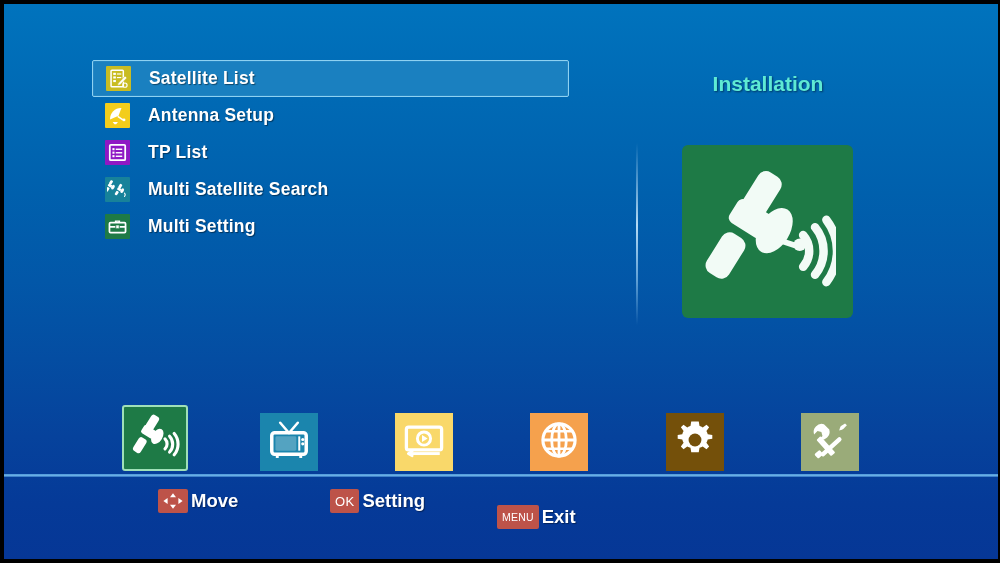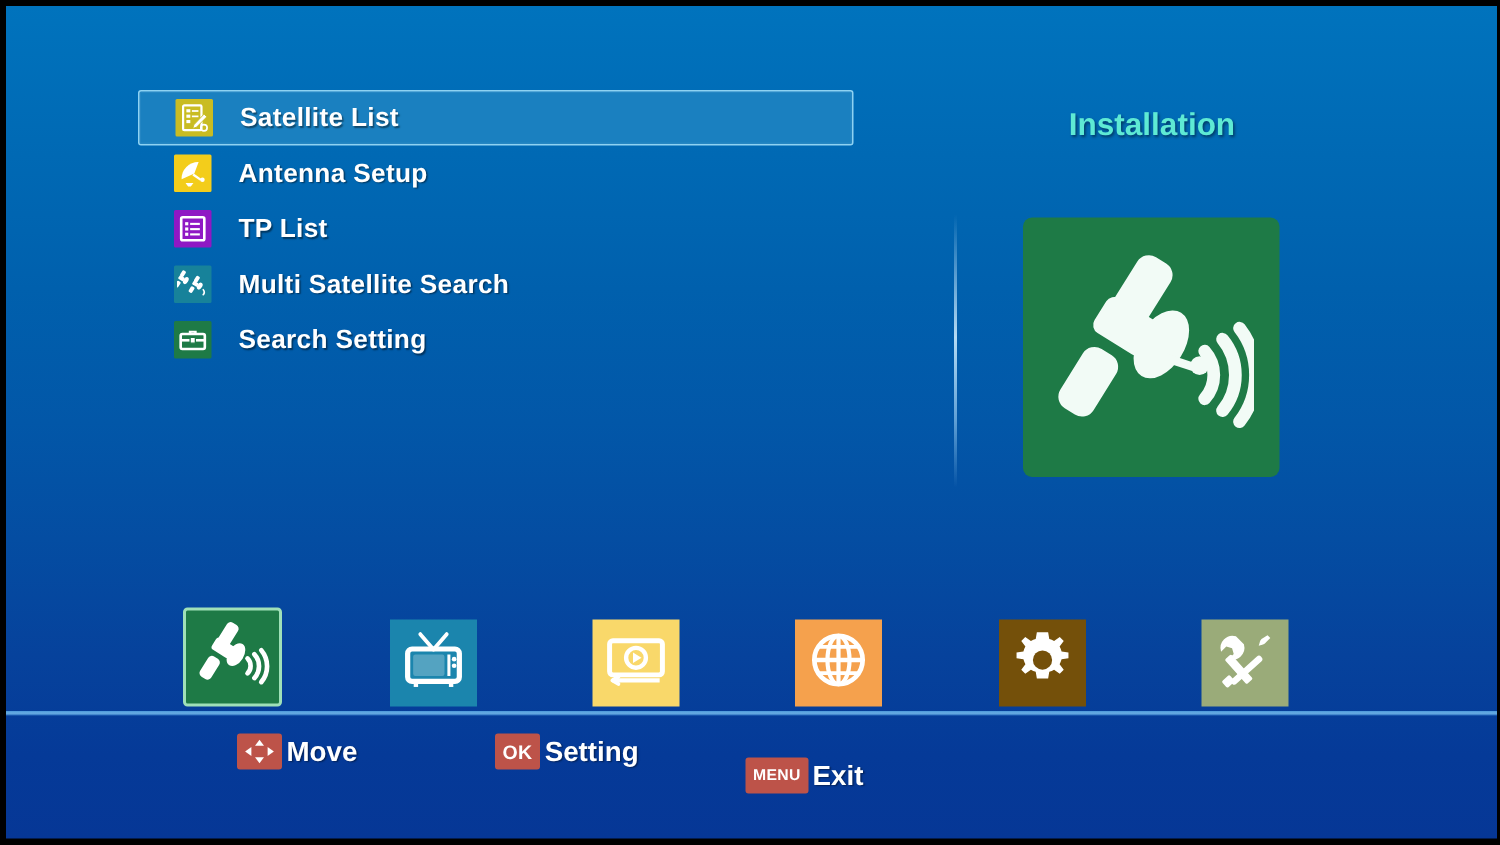--- a/index.html
+++ b/index.html
@@ -60,21 +60,21 @@
     left: 92px;
     top: 60px;
     width: 477px;
   }
   .menu-row {
     position: relative;
     height: 37px;
     display: flex;
     align-items: center;
     box-sizing: border-box;
-    padding-left: 24px;
+    padding-left: 13px;
   }
   .menu-row.selected {
     background: #1a80c0;
     border: 1px solid #8ed2f2;
     border-radius: 2px;
     box-shadow: inset 0 0 0 1px rgba(255,255,255,.05);
   }
   .menu-icon {
     width: 25px;
     height: 25px;
@@ -150,21 +150,21 @@
   }
   .key-hint {
     position: absolute;
     display: flex;
     align-items: center;
     height: 26px;
   }
   .key-badge {
     background: #bd5349;
     color: #ffffff;
-    font-weight: bold;
+    font-weight: normal;
     display: flex;
     align-items: center;
     justify-content: center;
     height: 24px;
     border-radius: 2px;
     box-sizing: border-box;
   }
   .key-badge.text {
     padding: 0 5px;
     font-size: 13px;
@@ -265,21 +265,21 @@
 
     <div class="menu-row">
       <span class="menu-icon" style="background:#1e7a46;">
         <svg width="21" height="21" viewBox="0 0 24 24">
           <path d="M9 5.2 h6 v2.4 h-1.9 V6.6 h-2.2 v1 H9 Z" fill="#ffffff"></path>
           <rect x="2.8" y="7.6" width="18.4" height="11.4" rx="1.3" fill="none" stroke="#ffffff" stroke-width="2"></rect>
           <rect x="2.8" y="11.4" width="18.4" height="2" fill="#ffffff"></rect>
           <rect x="10" y="10.2" width="4" height="4.4" rx="0.6" fill="#ffffff" stroke="#1e7a46" stroke-width="1"></rect>
         </svg>
       </span>
-      <span class="menu-label">Search Setting</span>
+      <span class="menu-label">Multi Setting</span>
     </div>
 
   </div>
 
   <div id="install-title">Installation</div>
 
   <div id="preview-box">
     <span>
       <svg width="136" height="136" viewBox="0 0 24 24">
         <rect x="8.6" y="1.6" width="4.6" height="8.2" rx="1.6" transform="rotate(32 10.9 5.7)" fill="#f2fbf6"></rect>

